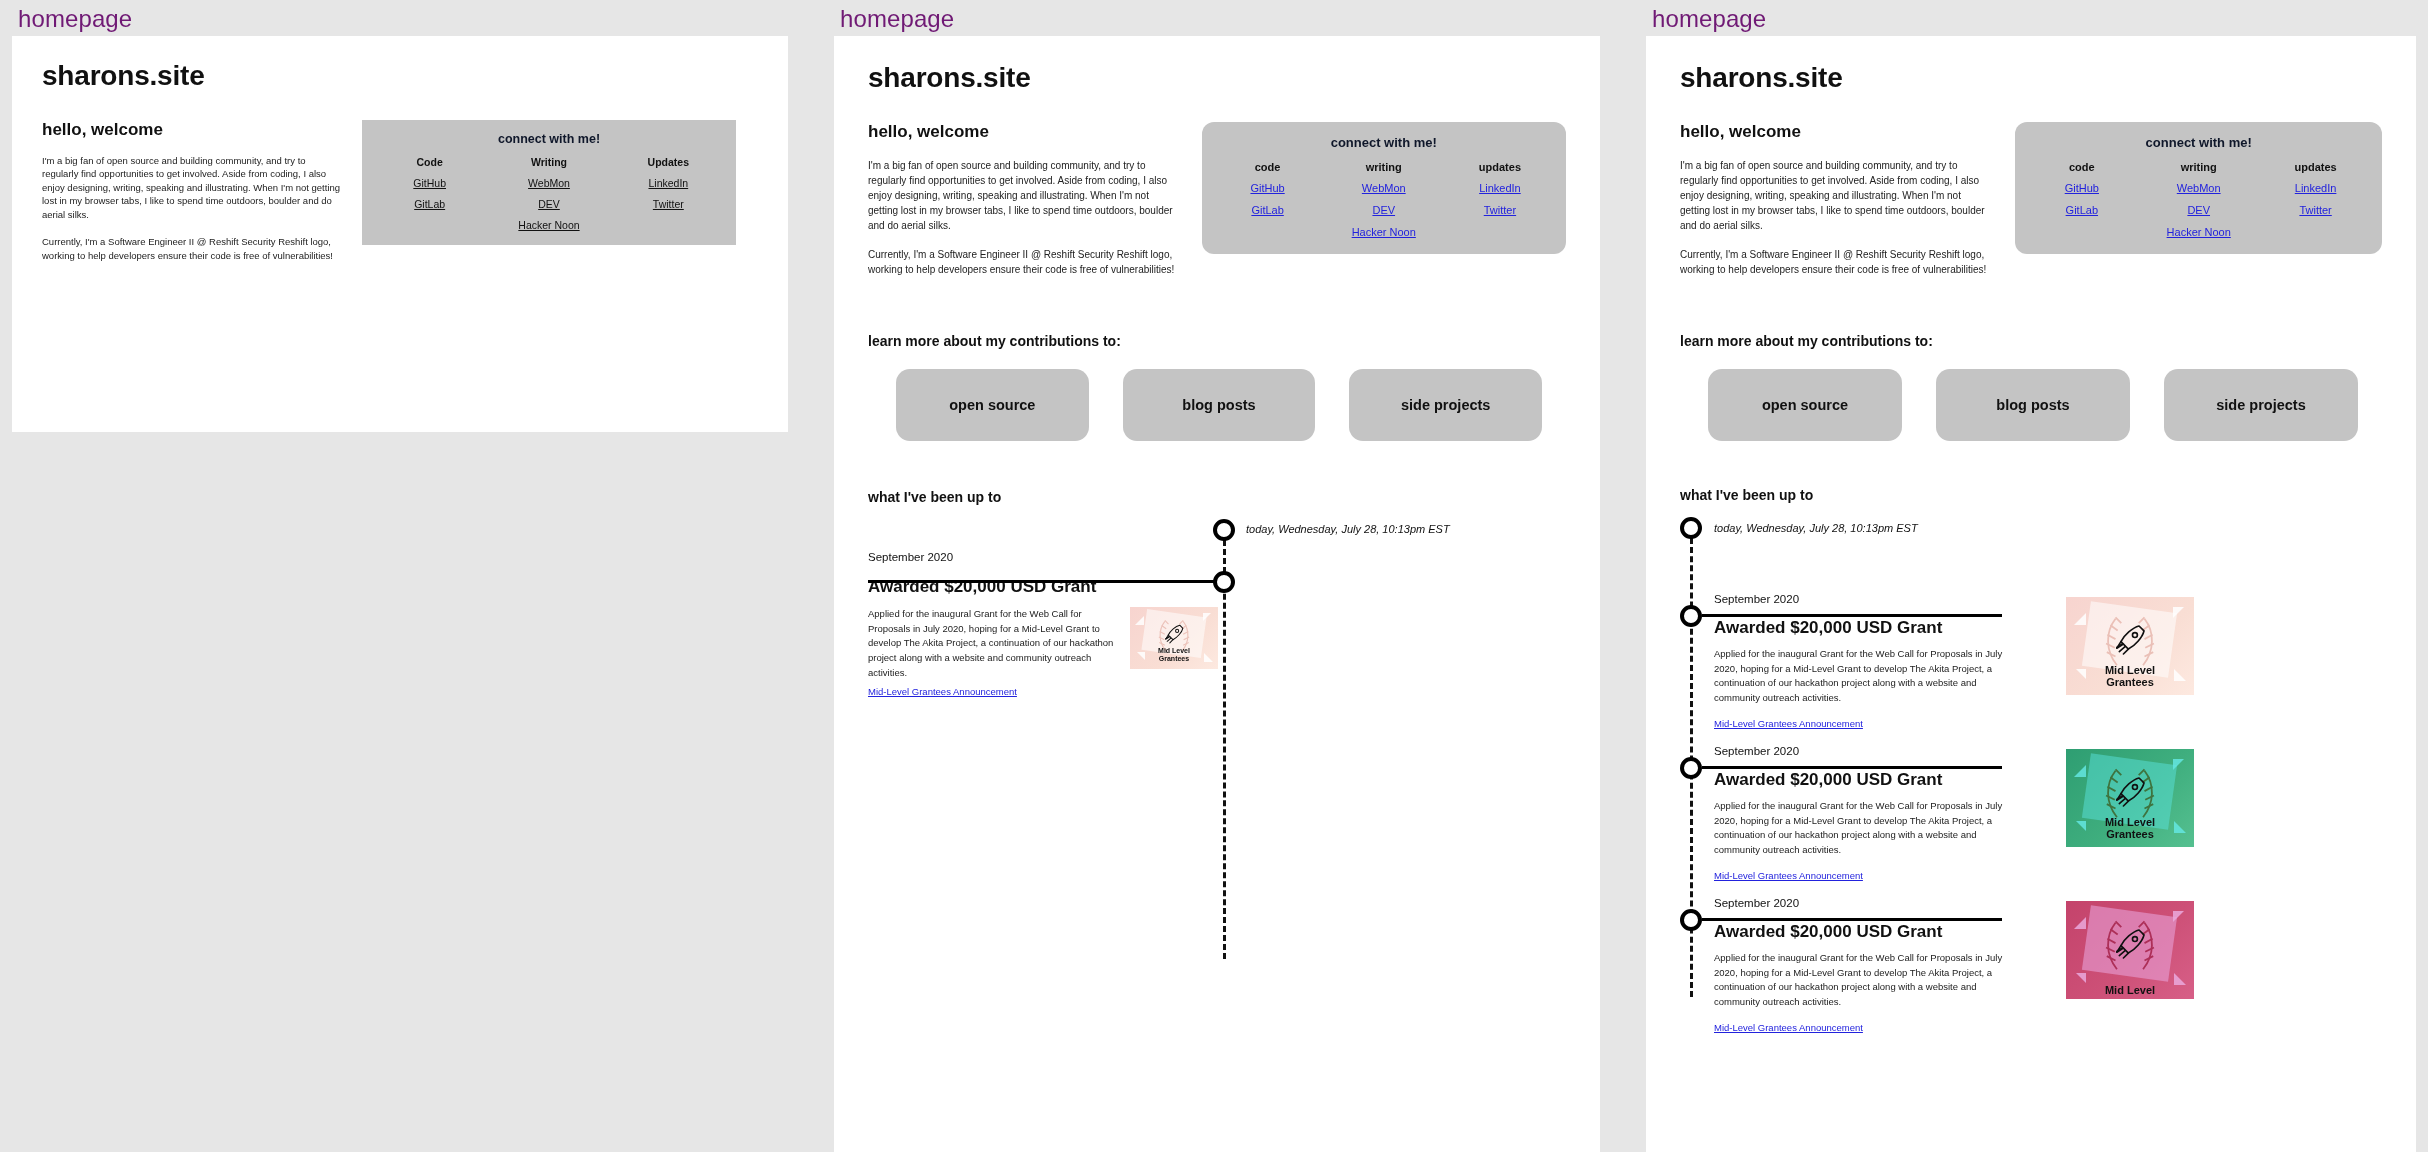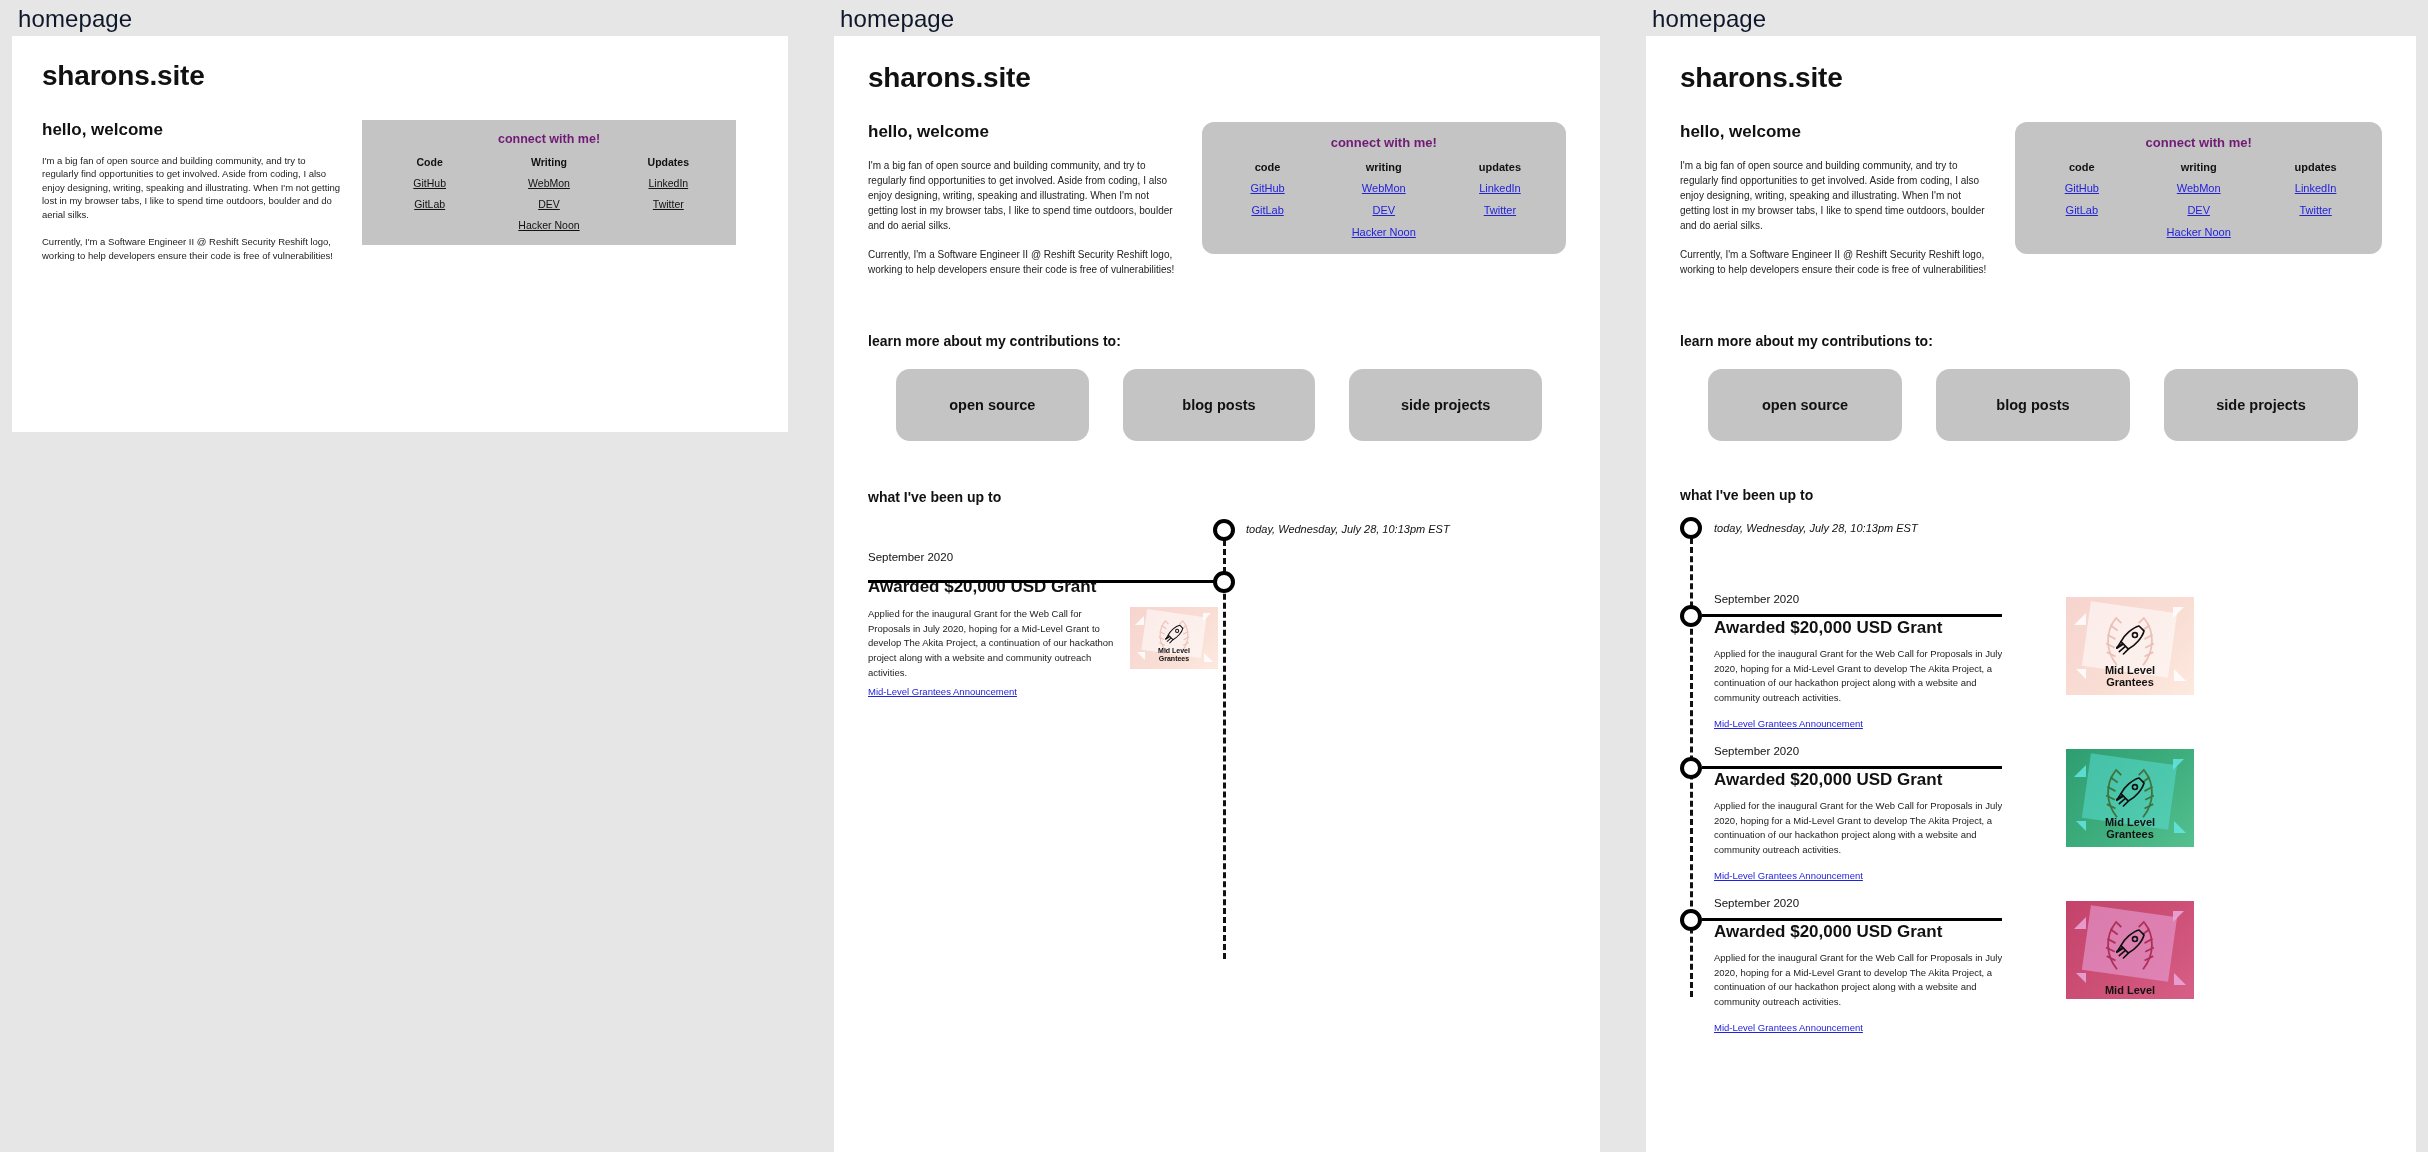--- a/index.html
+++ b/index.html
@@ -8,21 +8,21 @@
     background: #e6e6e6;
     font-family: "Liberation Sans", sans-serif;
     overflow: hidden;
   }
   .stage { position: relative; width: 2428px; height: 1152px; }
 
   
   .panel { position: absolute; background: #e6e6e6; }
   .panel-label {
     position: absolute; left: 18px; top: 5px;
-    font-size: 24px; color: #0f172a; letter-spacing: .1px;
+    font-size: 24px; color: #701a75; letter-spacing: .1px;
     font-family: "Liberation Sans", sans-serif; white-space: nowrap;
   }
   .viewport {
     position: absolute; left: 12px; top: 36px; right: 12px; bottom: 0;
     background: #ffffff; overflow: hidden;
   }
 
   
   .page { position: relative; padding: 0; }
   .brand {
@@ -33,21 +33,21 @@
   .body-copy {
     font-size: 12.5px; line-height: 1.45; color: #222;
   }
   .body-copy p + p { margin-top: 14px; }
 
   
   .connect-card { background: #c4c4c4; padding: 14px 10px 16px; }
   .connect-card.rounded { border-radius: 12px; }
   .connect-title {
     text-align: center; font-weight: bold; font-size: 14px;
-    color: #701a75; margin-bottom: 12px;
+    color: #0f172a; margin-bottom: 12px;
   }
   .connect-cols { display: flex; }
   .connect-col { flex: 1; text-align: center; }
   .connect-col-head {
     font-weight: bold; font-size: 12.5px; color: #111; margin-bottom: 11px;
   }
   .connect-link {
     display: block; font-size: 12.5px; margin-bottom: 11px;
     text-decoration: underline; cursor: pointer;
   }

